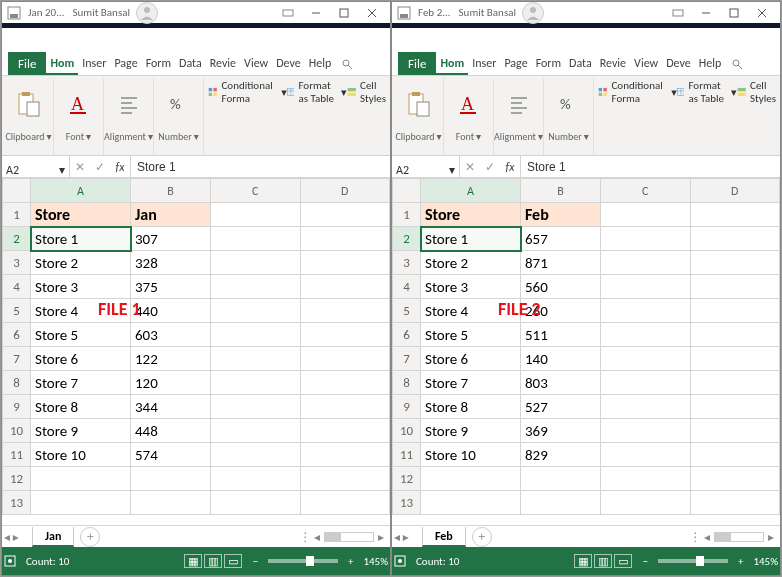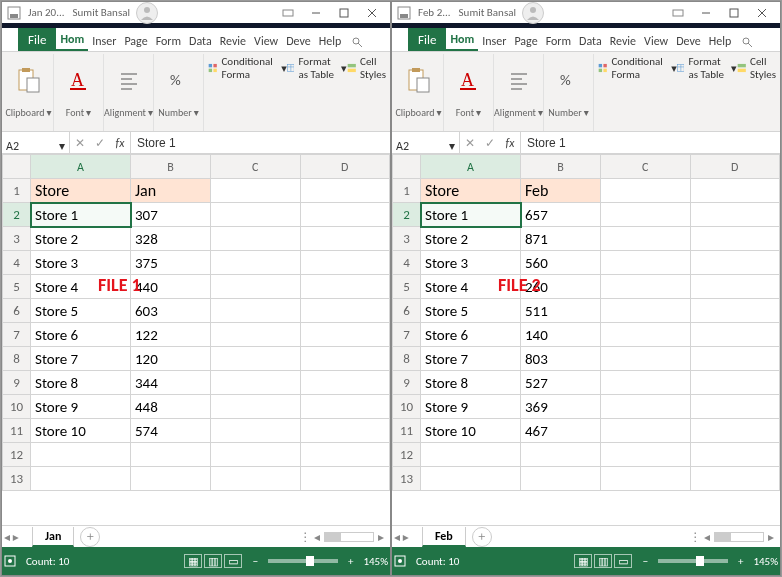--- a/index.html
+++ b/index.html
@@ -42,25 +42,25 @@
   }
   .titlebar .spacer { flex: 1; }
   .titlebar .winbtn {
     width: 28px; height: 24px; display:inline-flex; align-items:center; justify-content:center;
     color:#666;
   }
   
   .ribbon-tabs {
     height: 24px;
     display:flex;
-    align-items:flex-end;
     border-bottom: 1px solid #d4d4d4;
-    padding-left: 16px;
+    padding-left: 6px;
     font-size: 12px;
     color: #444;
+    margin-top: 24px;
   }
   .ribbon-tabs .tab {
     padding: 4px 4px 3px 4px;
     cursor:default;
     white-space: nowrap;
     overflow: hidden;
   }
   .ribbon-tabs .file-tab {
     background:#217346;
     color:#fff;
@@ -180,21 +180,21 @@
   table.sheet th.colhdr.sel, table.sheet th.rowhdr.sel {
     background:#dcece1;
     color:#217346;
   }
   table.sheet .corner {
     background:#f3f2f1;
     width:28px;
   }
   .header-cell {
     background:#ffe4d4 !important;
-    font-weight:normal;
+    font-weight:bold;
     text-align:right;
     font-size:16px;
     color:#000;
   }
   td.num { text-align:right; }
   td.sel {
     outline: 2px solid #217346;
     outline-offset:-1px;
     background:#f5faf7;
   }
@@ -804,21 +804,21 @@
           <tr>
             <th class="rowhdr ">10</th>
             <td class="col-A ">Store 9</td>
             <td class="num col-B">369</td>
             <td class="col-C"></td>
             <td class="col-D"></td>
           </tr>
           <tr>
             <th class="rowhdr ">11</th>
             <td class="col-A ">Store 10</td>
-            <td class="num col-B">467</td>
+            <td class="num col-B">829</td>
             <td class="col-C"></td>
             <td class="col-D"></td>
           </tr>
           <tr>
             <th class="rowhdr">12</th>
             <td class="col-A"></td>
             <td class="col-B"></td>
             <td class="col-C"></td>
             <td class="col-D"></td>
           </tr>

